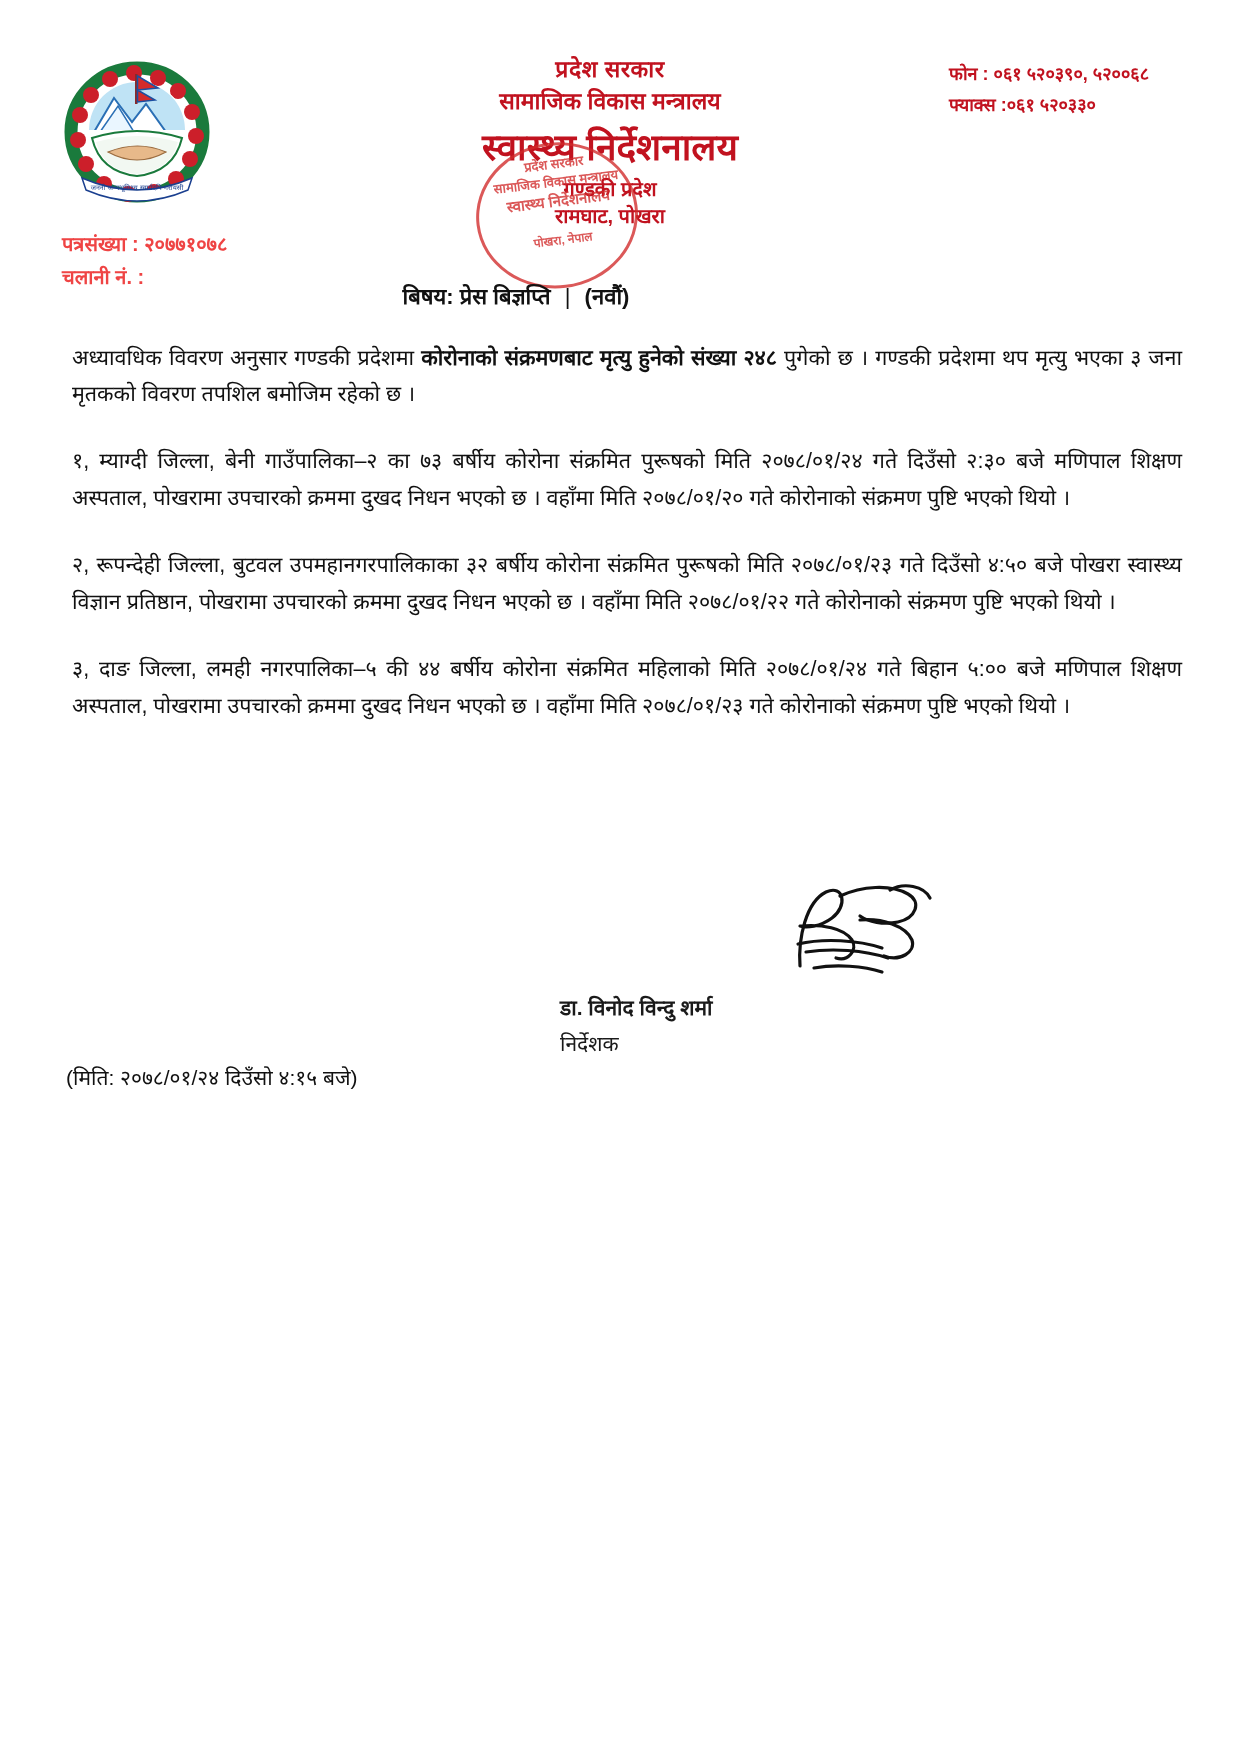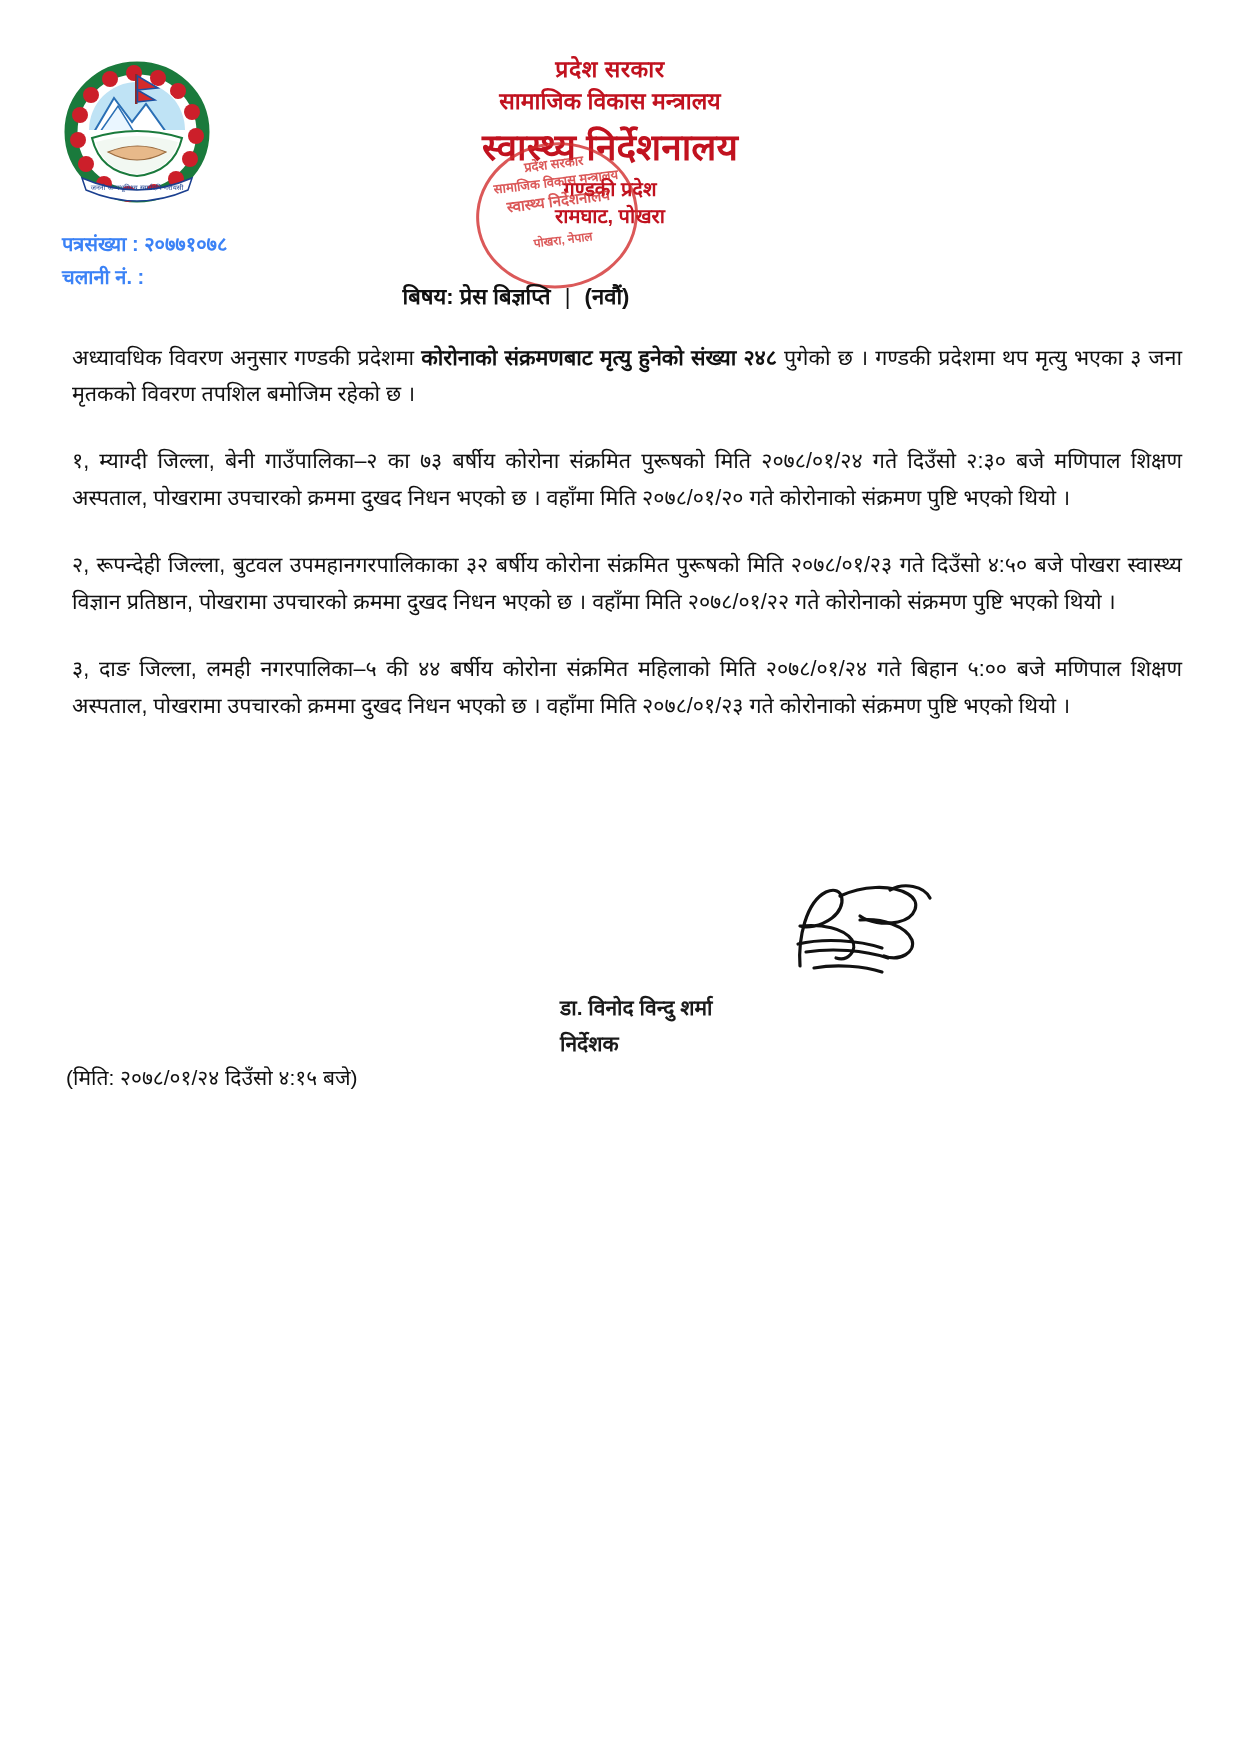--- a/index.html
+++ b/index.html
@@ -110,21 +110,21 @@
   .stamp-t1 { top: 16px; font-size: 13px; }
   .stamp-t2 { top: 34px; font-size: 13px; }
   .stamp-t3 { top: 52px; font-size: 15px; }
   .stamp-t5 { top: 93px; font-size: 12px; }
 
   
   .refs {
     position: absolute;
     left: 62px;
     top: 228px;
-    color: #3b82f6;
+    color: #ef4444;
     font-size: 20px;
     font-weight: bold;
     line-height: 1.65;
   }
 
   
   .subject {
     position: absolute;
     left: 0;
     top: 280px;
@@ -171,21 +171,20 @@
     transform: translateX(-50%);
   }
   .sig-name {
     font-size: 21px;
     font-weight: bold;
     line-height: 1.7;
   }
   .sig-role {
     font-size: 21px;
     line-height: 1.7;
-    font-weight: bold;
   }
   .sig-role2 {
     font-size: 21px;
     line-height: 1.7;
   }
 
   .datestamp {
     position: absolute;
     left: 66px;
     top: 1063px;
@@ -246,20 +245,24 @@
     </div>
 
     <div class="org-block">
       <div class="org-line1">प्रदेश सरकार</div>
       <div class="org-line2">सामाजिक विकास मन्त्रालय</div>
       <div class="org-line3">स्वास्थ्य निर्देशनालय</div>
       <div class="org-line4">गण्डकी प्रदेश</div>
       <div class="org-line5">रामघाट, पोखरा</div>
     </div>
 
+    <div class="contact">
+      <div>फोन : ०६१ ५२०३९०, ५२००६८</div>
+      <div>फ्याक्स :०६१ ५२०३३०</div>
+    </div>
   </div>
 
   <div class="stamp">
     <div class="stamp-ring"></div>
     <div class="stamp-txt stamp-t1">प्रदेश सरकार</div>
     <div class="stamp-txt stamp-t2">सामाजिक विकास मन्त्रालय</div>
     <div class="stamp-txt stamp-t3">स्वास्थ्य निर्देशनालय</div>
     <div class="stamp-txt stamp-t5">पोखरा, नेपाल</div>
   </div>
 

